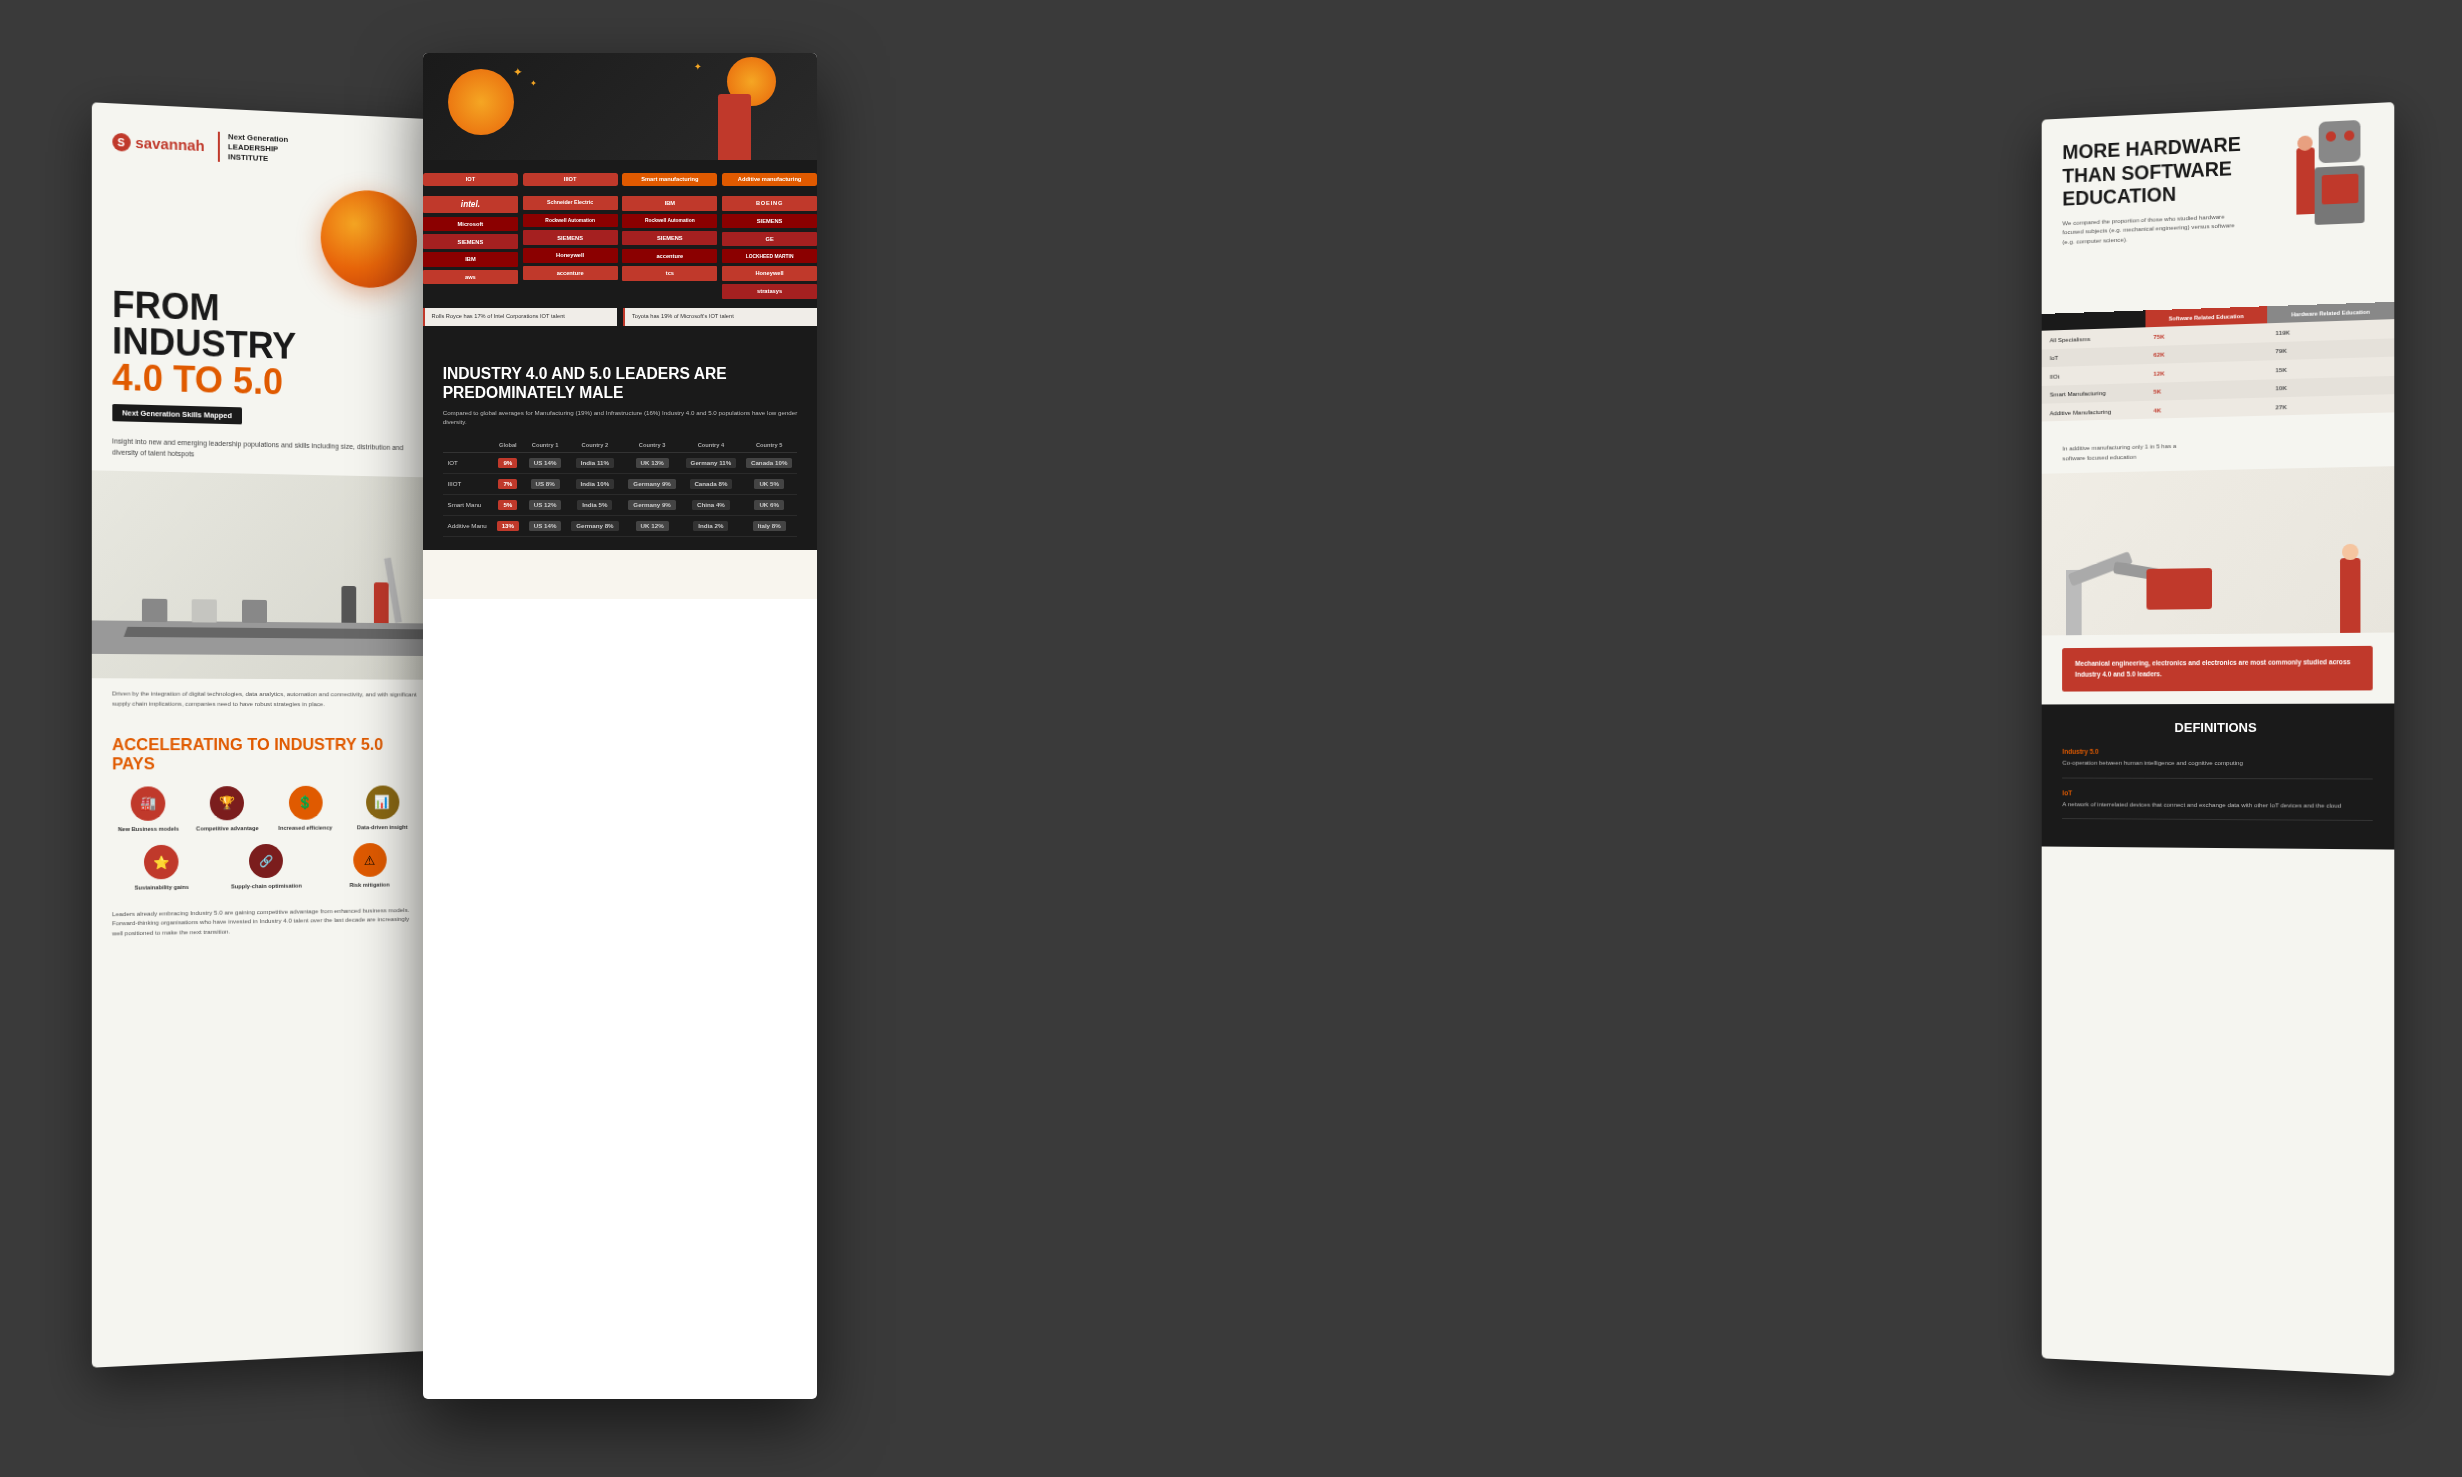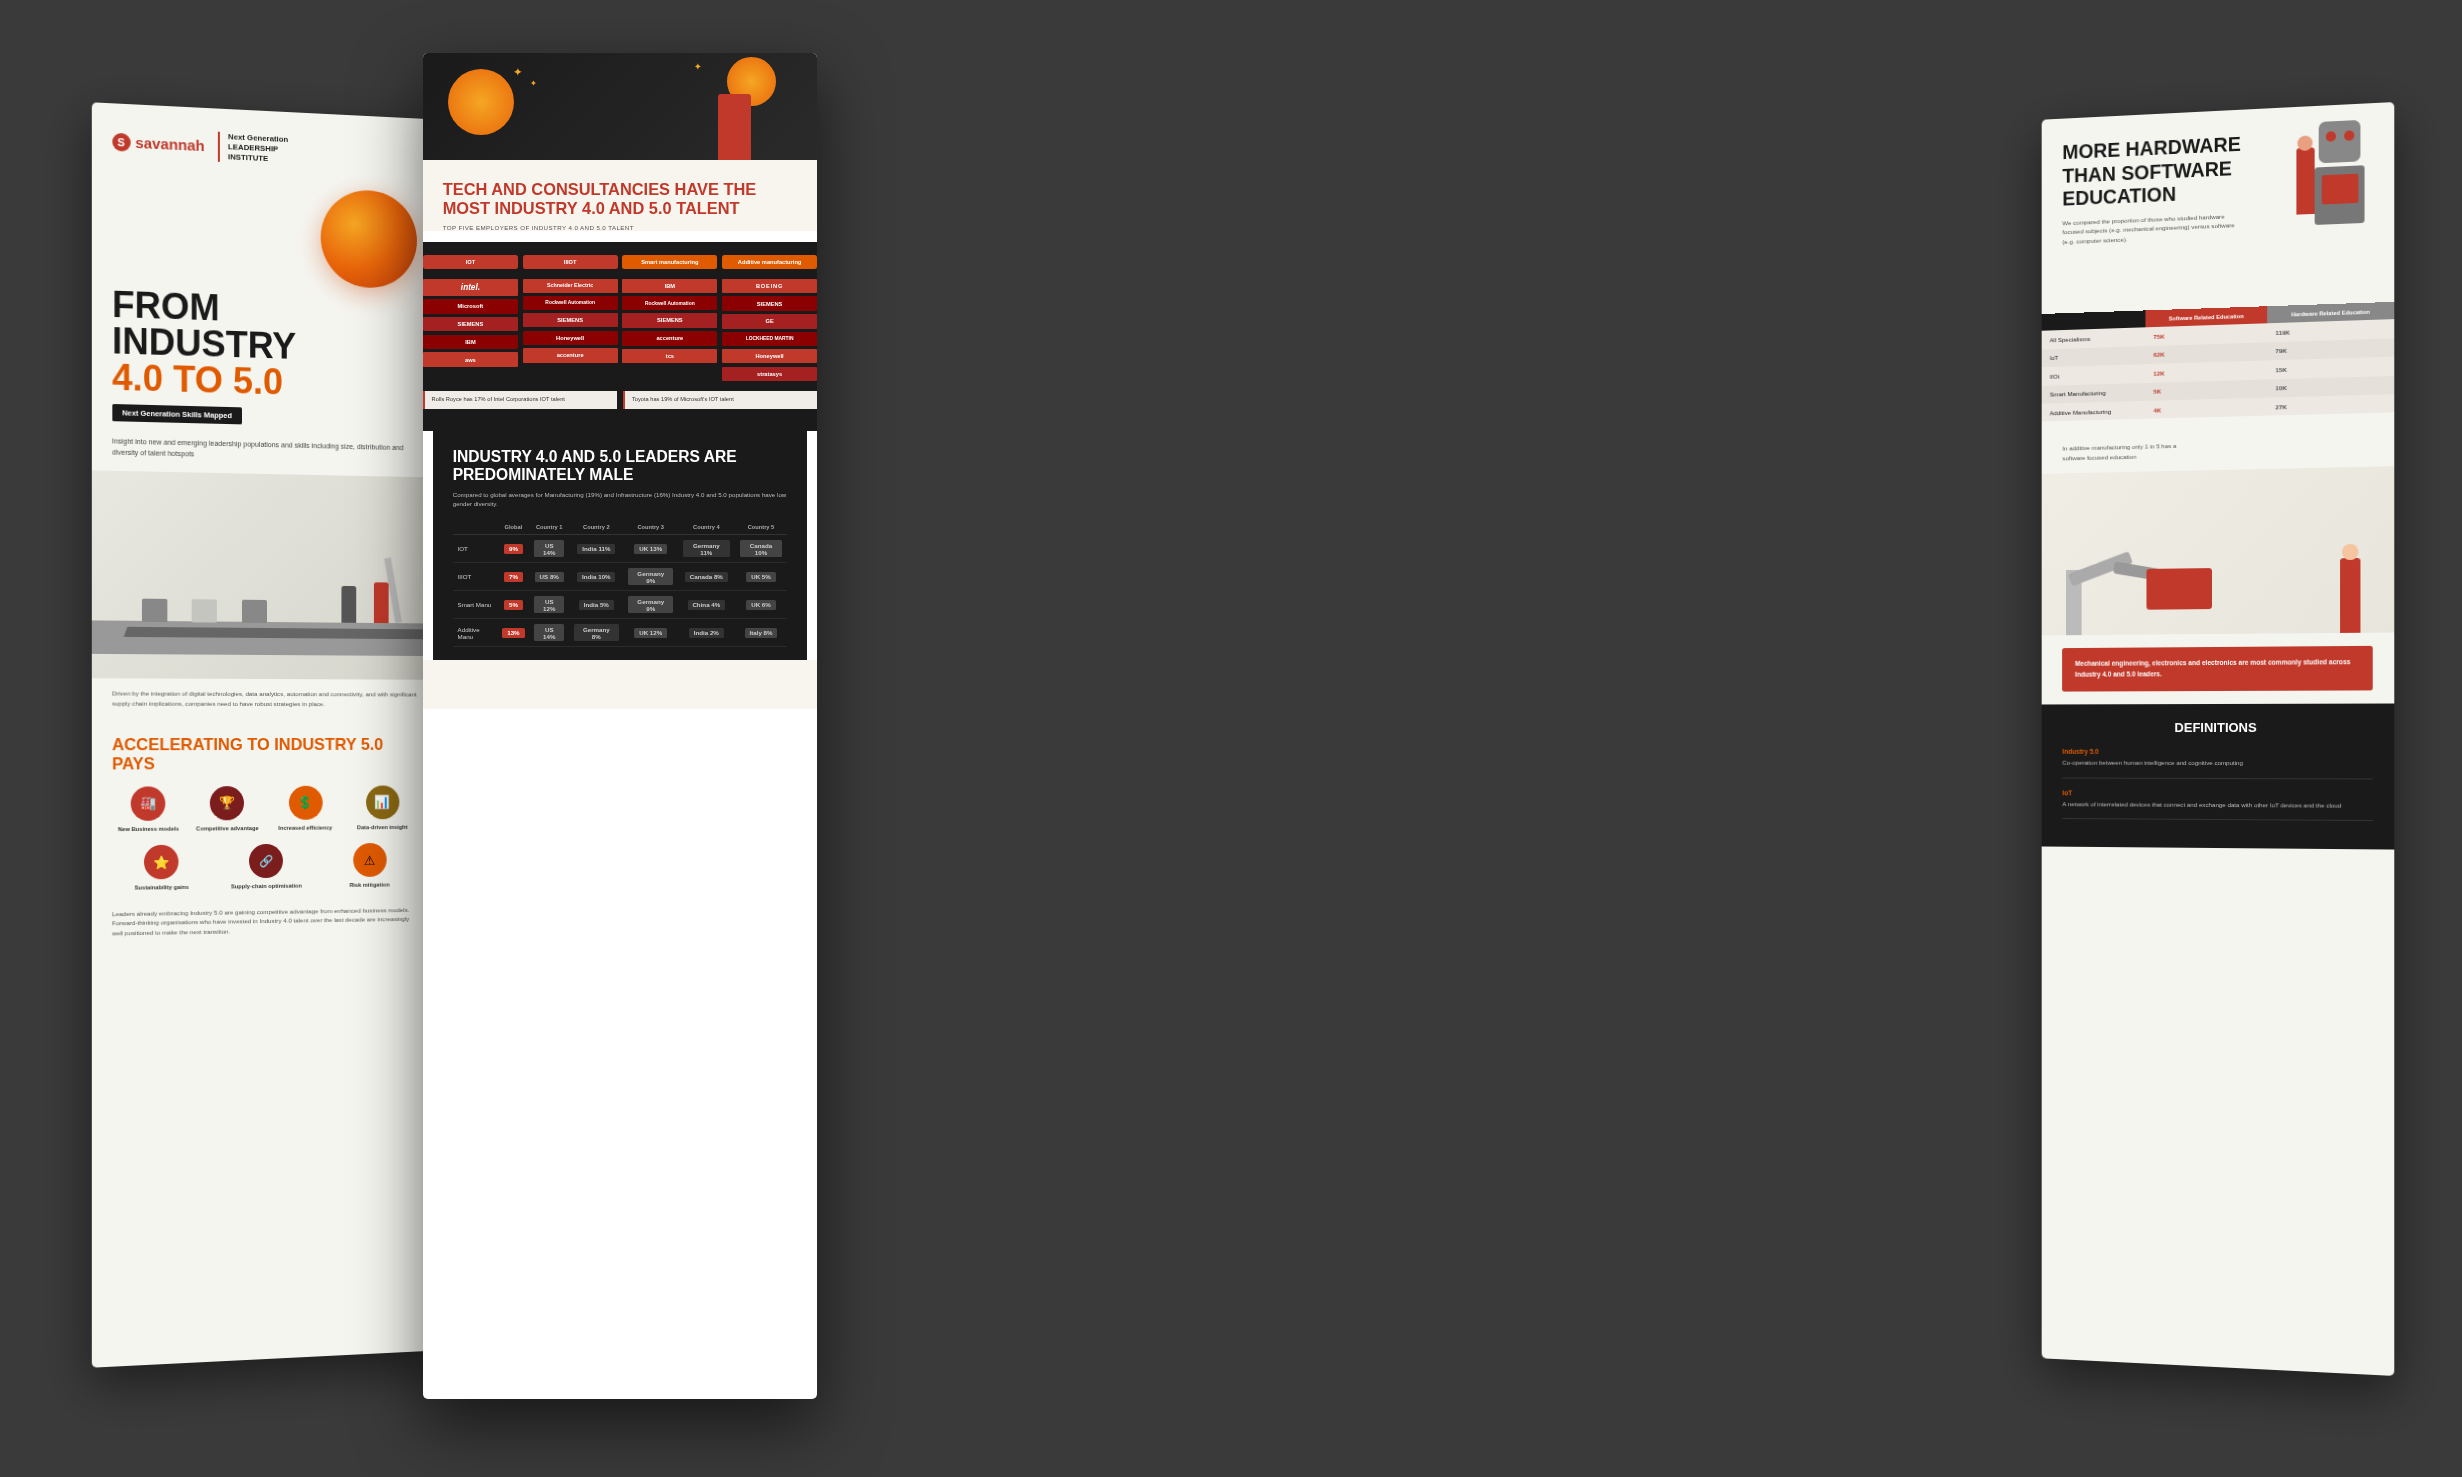--- a/index.html
+++ b/index.html
@@ -393,21 +393,21 @@
       padding: 4.9px 6.6px;
       font-size: 5.7px;
       color: #333;
       line-height: 1.4;
     }
 
     
     .panel-middle .male-section {
       background: #1a1a1a;
       padding: 16.4px 19.7px 13px;
-      margin: 0 10px;
+      margin: 0 0px;
     }
 
     .male-title {
       font-size: 15.6px;
       font-weight: 900;
       color: white;
       text-transform: uppercase;
       line-height: 1.2;
       margin-bottom: 4.9px;
     }
@@ -740,24 +740,20 @@
     <div class="top-decor">
       <div class="decor-circle-1"></div>
       <div class="decor-circle-2"></div>
       <div class="decor-person"></div>
 
       <div style="position:absolute; color:#f5a623; font-size:11.5px; top:12.3px; left:90px;">✦</div>
       <div style="position:absolute; color:#f5a623; font-size:8.2px; top:24.6px; left:107px;">✦</div>
       <div style="position:absolute; color:#f5a623; font-size:9.8px; top:8.2px; right:115px;">✦</div>
     </div>
 
-    <div class="main-section">
-      <div class="section-title-big">TECH AND CONSULTANCIES HAVE THE MOST INDUSTRY 4.0 AND 5.0 TALENT</div>
-      <div class="subtitle-small">TOP FIVE EMPLOYERS OF INDUSTRY 4.0 AND 5.0 TALENT</div>
-    </div>
 
     <div class="employers-chart">
       <div class="chart-categories">
         <div class="cat-label">IOT</div>
         <div class="cat-label">IIIOT</div>
         <div class="cat-label orange">Smart manufacturing</div>
         <div class="cat-label orange">Additive manufacturing</div>
       </div>
       <div class="company-bars">
         <div class="company-col">

